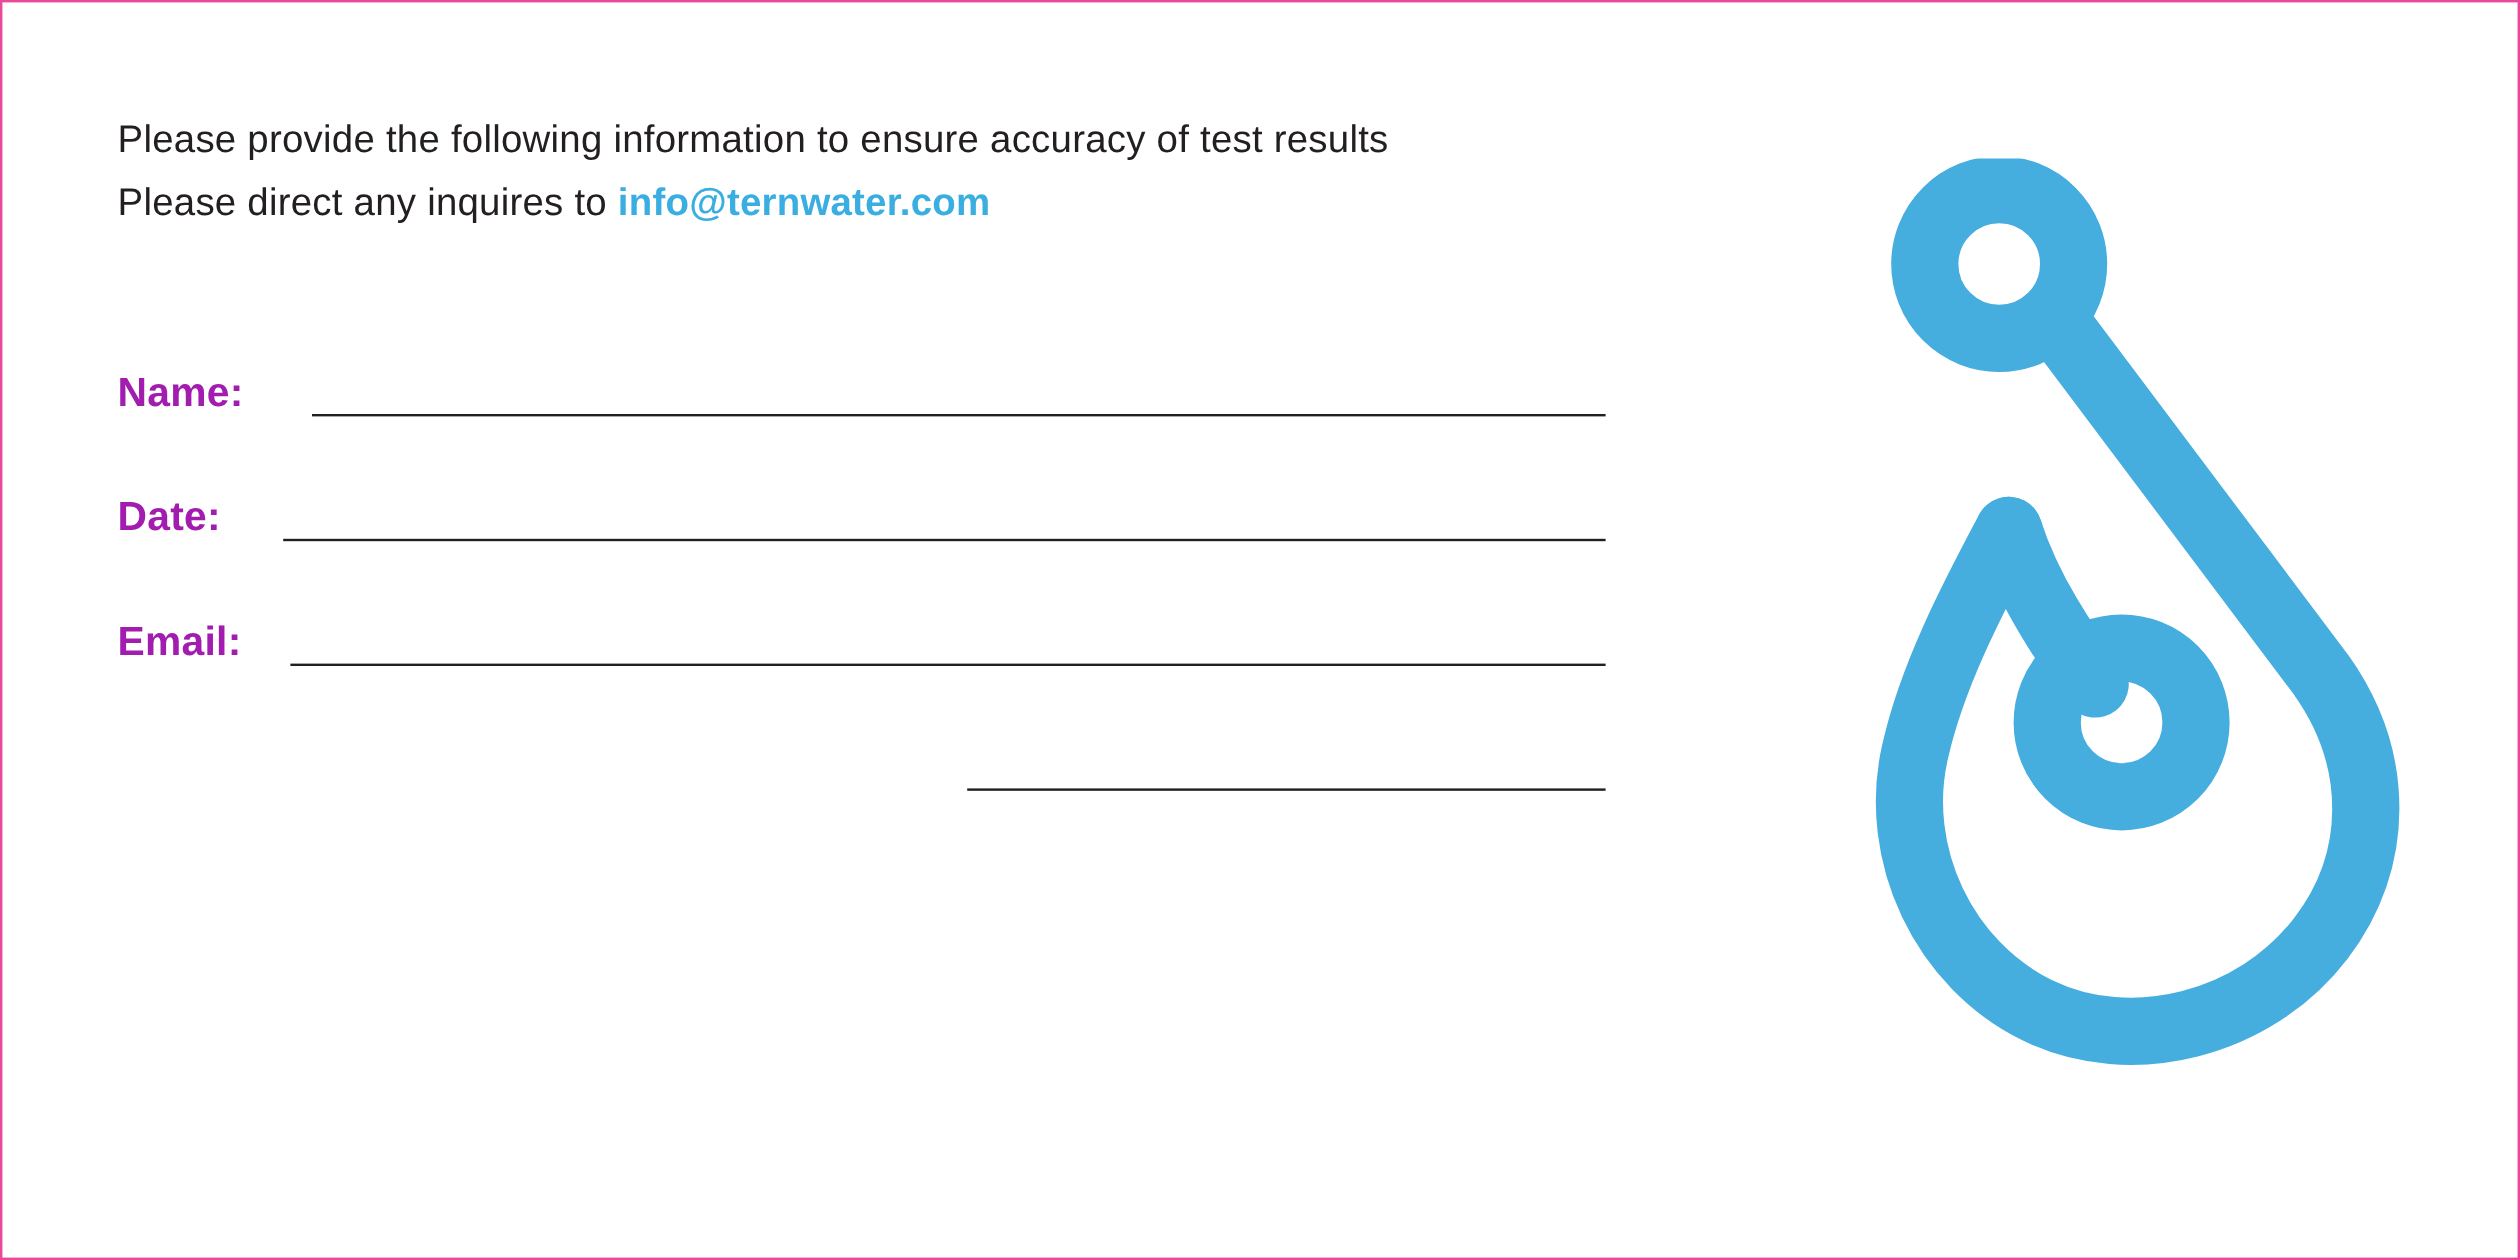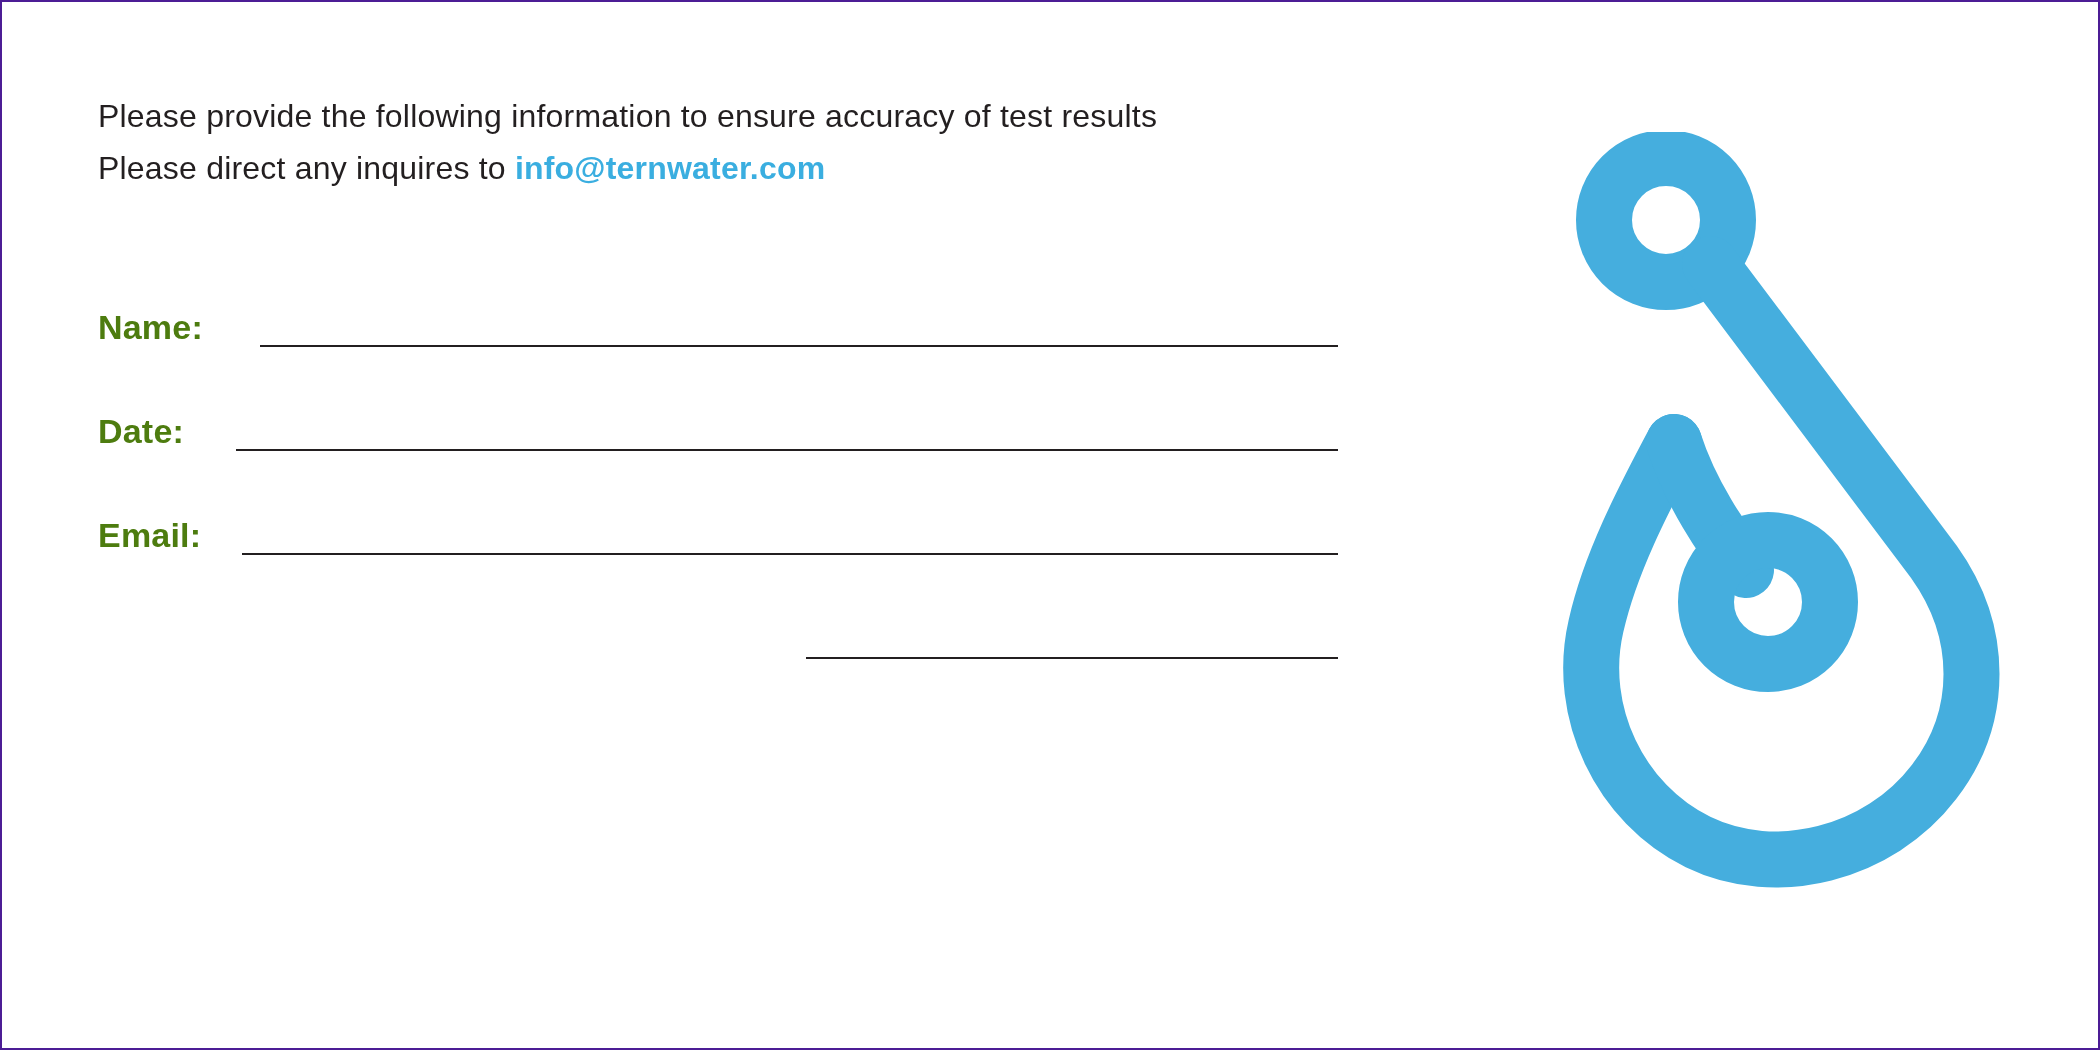--- a/index.html
+++ b/index.html
@@ -13,21 +13,21 @@
     font-family: "Liberation Sans", sans-serif;
     overflow: hidden;
   }
 
   .page {
     position: relative;
     width: 2100px;
     height: 1050px;
     background: #ffffff;
     box-sizing: border-box;
-    border: 2px solid #4c1d95;
+    border: 2px solid #ec4899;
   }
 
   
   .intro {
     position: absolute;
     left: 96px;
     top: 88px;
     width: 1300px;
   }
   .intro-line {
@@ -52,21 +52,21 @@
   .field-row {
     position: relative;
     height: 104px;
   }
   .field-label {
     position: absolute;
     left: 0;
     bottom: 14px;
     font-size: 34px;
     font-weight: bold;
-    color: #4d7c0f;
+    color: #a21caf;
     letter-spacing: 0.2px;
     white-space: nowrap;
   }
   .field-line {
     position: absolute;
     bottom: 14px;
     right: 0;
     height: 0;
     border-bottom: 2px solid #231f20;
   }

